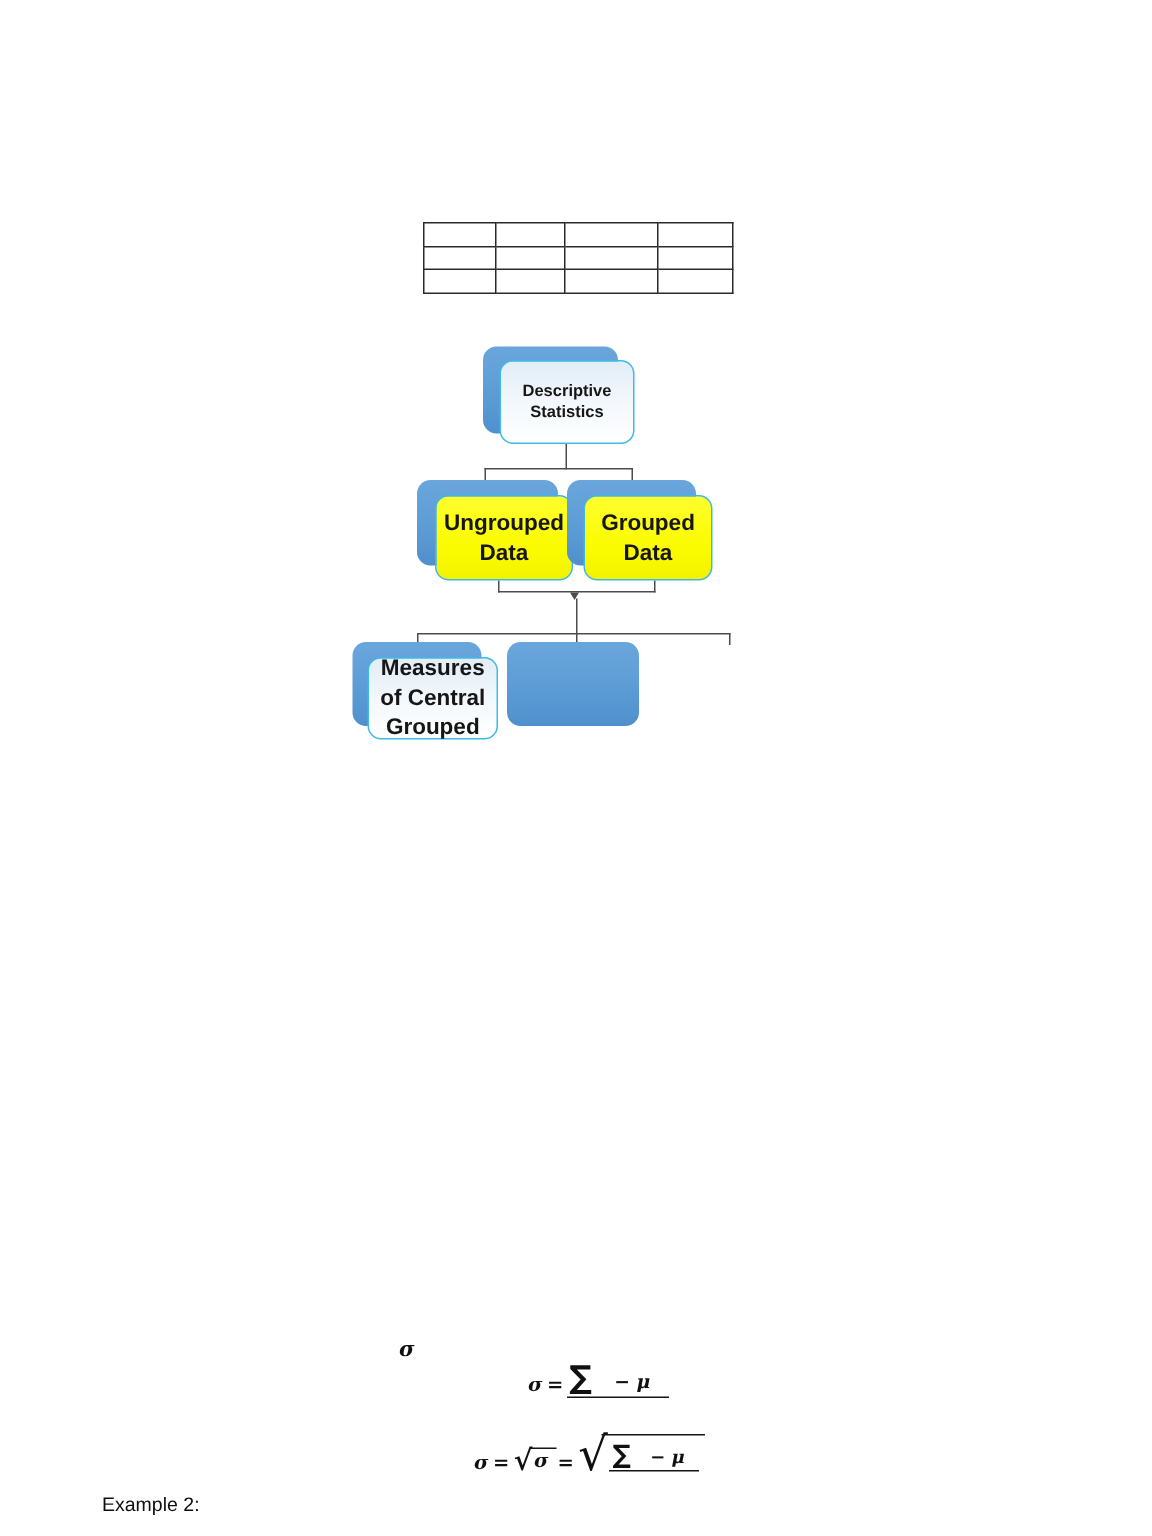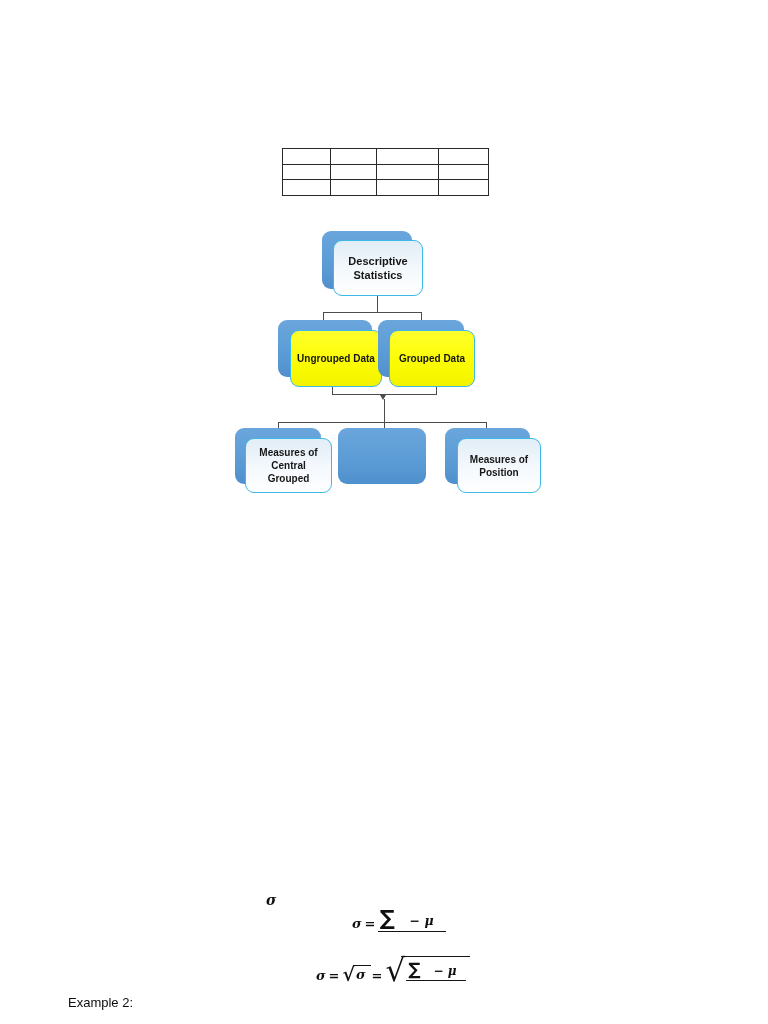--- a/index.html
+++ b/index.html
@@ -24,21 +24,21 @@
   .node{position:absolute;z-index:2;}
   .node .shadow{
     position:absolute;border-radius:9px;
     background:linear-gradient(180deg,#6aa6dc,#5b9bd5 60%,#4f90cd);
   }
   .node .box{
     position:absolute;border-radius:9px;
     border:1.6px solid #3cb9e8;
     display:flex;align-items:center;justify-content:center;
     text-align:center;font-weight:bold;color:#161616;
-    font-size:10px;line-height:1.3;padding:2px 4px;box-sizing:border-box;
+    font-size:15px;line-height:1.3;padding:2px 4px;box-sizing:border-box;
   }
   .node .box.light{background:linear-gradient(180deg,#e2edf6 0%,#f4f9fd 55%,#ffffff 100%);}
   .node .box.yellow{background:linear-gradient(180deg,#ffff2e 0%,#fbfb00 60%,#f3f300 100%);}
 
   #node-root .shadow{left:0;top:0;width:90px;height:58px;}
   #node-root .box{left:11px;top:9px;width:90px;height:56px;font-size:11px;}
   #node-root{left:322px;top:231px;width:102px;height:66px;}
 
   #node-ungrouped{left:278px;top:320px;width:105px;height:68px;}
   #node-ungrouped .shadow{left:0;top:0;width:94px;height:57px;}
@@ -190,26 +190,20 @@
     <div class="shadow"></div>
     <div class="box light">
       <span>Measures of Central Grouped</span>
     </div>
   </div>
 
   <div class="node" id="node-variation">
     <div class="shadow"></div>
   </div>
 
-  <div class="node" id="node-position">
-    <div class="shadow"></div>
-    <div class="box light">
-      <span>Measures of Position</span>
-    </div>
-  </div>
 
   <span class="math" id="sigma-alone">σ</span>
 
   <div class="formula math" id="formula-variance">
     <span class="lhs">σ</span>
     <span class="eq">=</span>
     <span class="frac-top">
       <span class="sum">∑</span>
       <span class="tail">− μ</span>
     </span>

